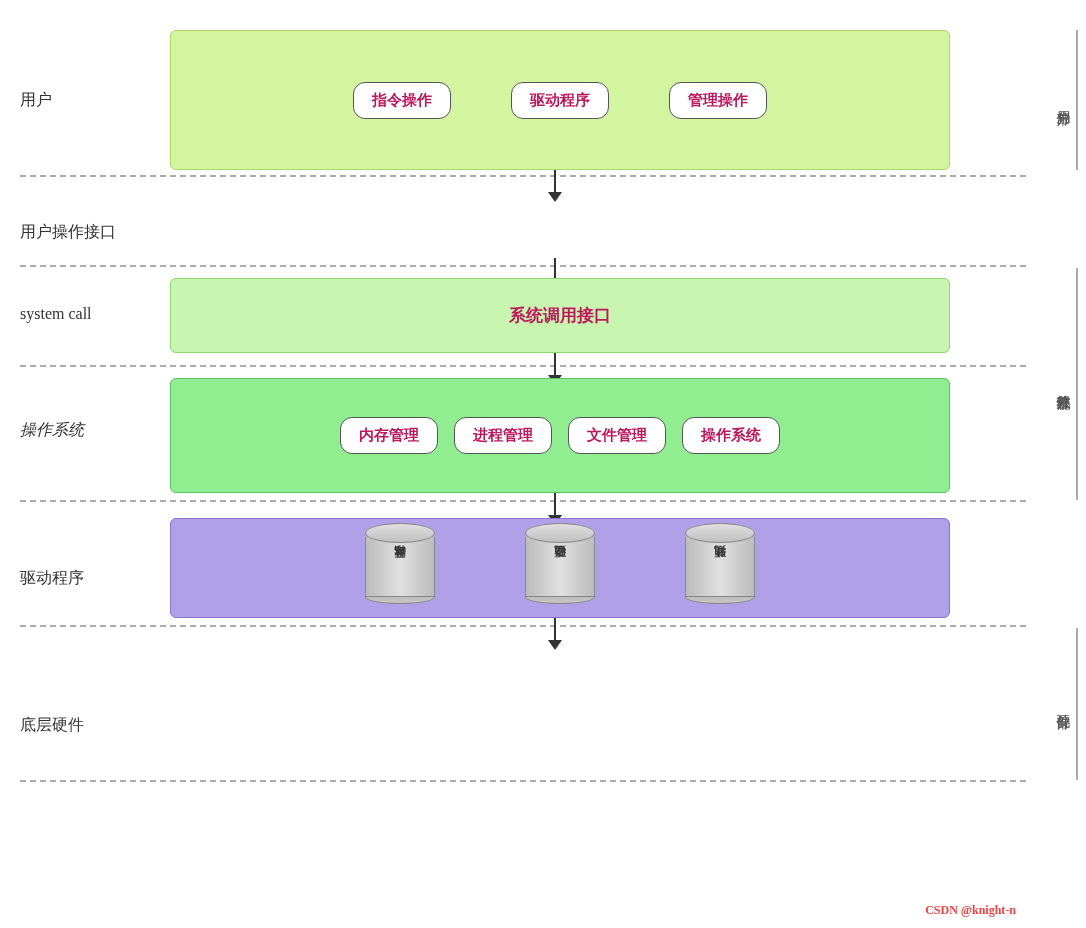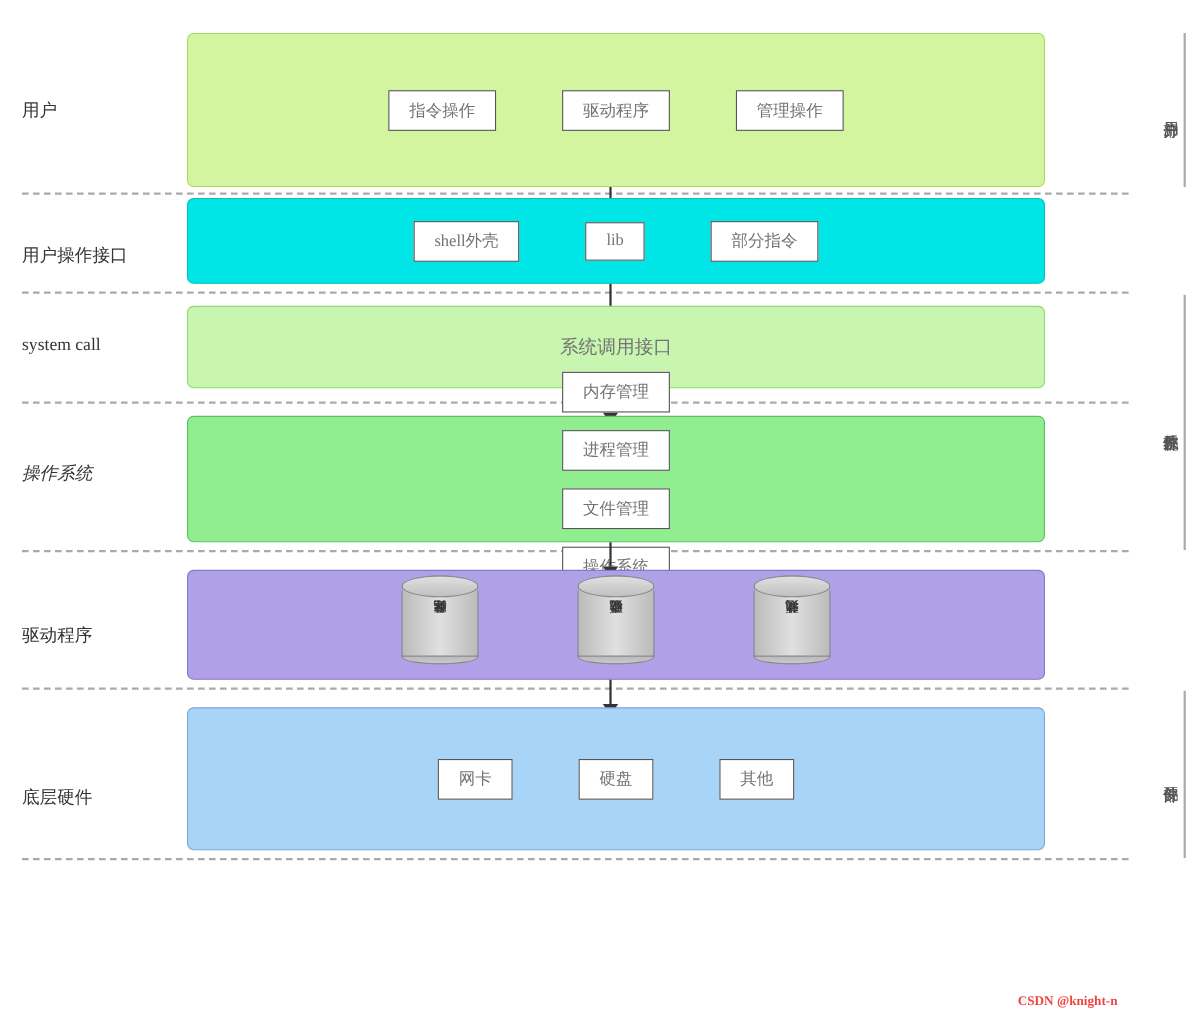--- a/index.html
+++ b/index.html
@@ -56,25 +56,26 @@
       border-radius: 6px;
       display: flex;
       align-items: center;
       justify-content: center;
     }
 
     
     .inner-box {
       background: #fff;
       border: 1.5px solid #555;
-      border-radius: 0;
+      border-radius: 12px;
       padding: 8px 18px;
       font-size: 15px;
-      color: #737373;
+      color: #be185d;
       white-space: nowrap;
+      font-weight: bold;
     }
 
     
     .arrow-down {
       position: absolute;
       display: flex;
       flex-direction: column;
       align-items: center;
     }
     .arrow-down .arrow-line {
@@ -142,33 +143,20 @@
 
   <div class="arrow-down" style="left: 548px; top: 170px;">
     <div class="arrow-line" style="height: 22px;"></div>
     <div class="arrow-head"></div>
   </div>
 
   <div class="row-label" style="top: 202px; margin-top: 20px;">
     <span>用户操作接口</span>
   </div>
 
-  <div class="layer-box" style="left: 170px; top: 180px; width: 780px; height: 78px; background: #00e5e5; border: 1.5px solid #00c0c0;">
-    <div style="display:flex; gap: 60px; align-items: center;">
-      <div class="inner-box">
-        <span>shell外壳</span>
-      </div>
-      <div class="inner-box">
-        <span>lib</span>
-      </div>
-      <div class="inner-box">
-        <span>部分指令</span>
-      </div>
-    </div>
-  </div>
 
   <div class="arrow-down" style="left: 548px; top: 258px;">
     <div class="arrow-line" style="height: 22px;"></div>
     <div class="arrow-head"></div>
   </div>
 
   <div class="row-label" style="top: 305px; text-align: right;">
     <span>system call</span>
   </div>
 
@@ -181,21 +169,21 @@
   <div class="arrow-down" style="left: 548px; top: 353px;">
     <div class="arrow-line" style="height: 22px;"></div>
     <div class="arrow-head"></div>
   </div>
 
   <div class="row-label" style="top: 420px; font-style: italic;">
     <span>操作系统</span>
   </div>
 
   <div class="layer-box" style="left: 170px; top: 378px; width: 780px; height: 115px; background: #90ee90; border: 1.5px solid #60c060;">
-    <div style="display:flex; gap: 16px; align-items: center; flex-direction: column;">
+    <div style="display:flex; gap: 16px; align-items: center;">
       <div class="inner-box">
         <span>内存管理</span>
       </div>
       <div class="inner-box">
         <span>进程管理</span>
       </div>
       <div class="inner-box">
         <span>文件管理</span>
       </div>
       <div class="inner-box">
@@ -245,31 +233,18 @@
 
   <div class="arrow-down" style="left: 548px; top: 618px;">
     <div class="arrow-line" style="height: 22px;"></div>
     <div class="arrow-head"></div>
   </div>
 
   <div class="row-label" style="top: 715px;">
     <span>底层硬件</span>
   </div>
 
-  <div class="layer-box" style="left: 170px; top: 643px; width: 780px; height: 130px; background: #a8d4f8; border: 1.5px solid #78a8d8;">
-    <div style="display:flex; gap: 60px; align-items: center;">
-      <div class="inner-box">
-        <span>网卡</span>
-      </div>
-      <div class="inner-box">
-        <span>硬盘</span>
-      </div>
-      <div class="inner-box">
-        <span>其他</span>
-      </div>
-    </div>
-  </div>
 
   <div class="watermark">
     <span>CSDN @knight-n</span>
   </div>
 
 </div>
 
 </body></html>

